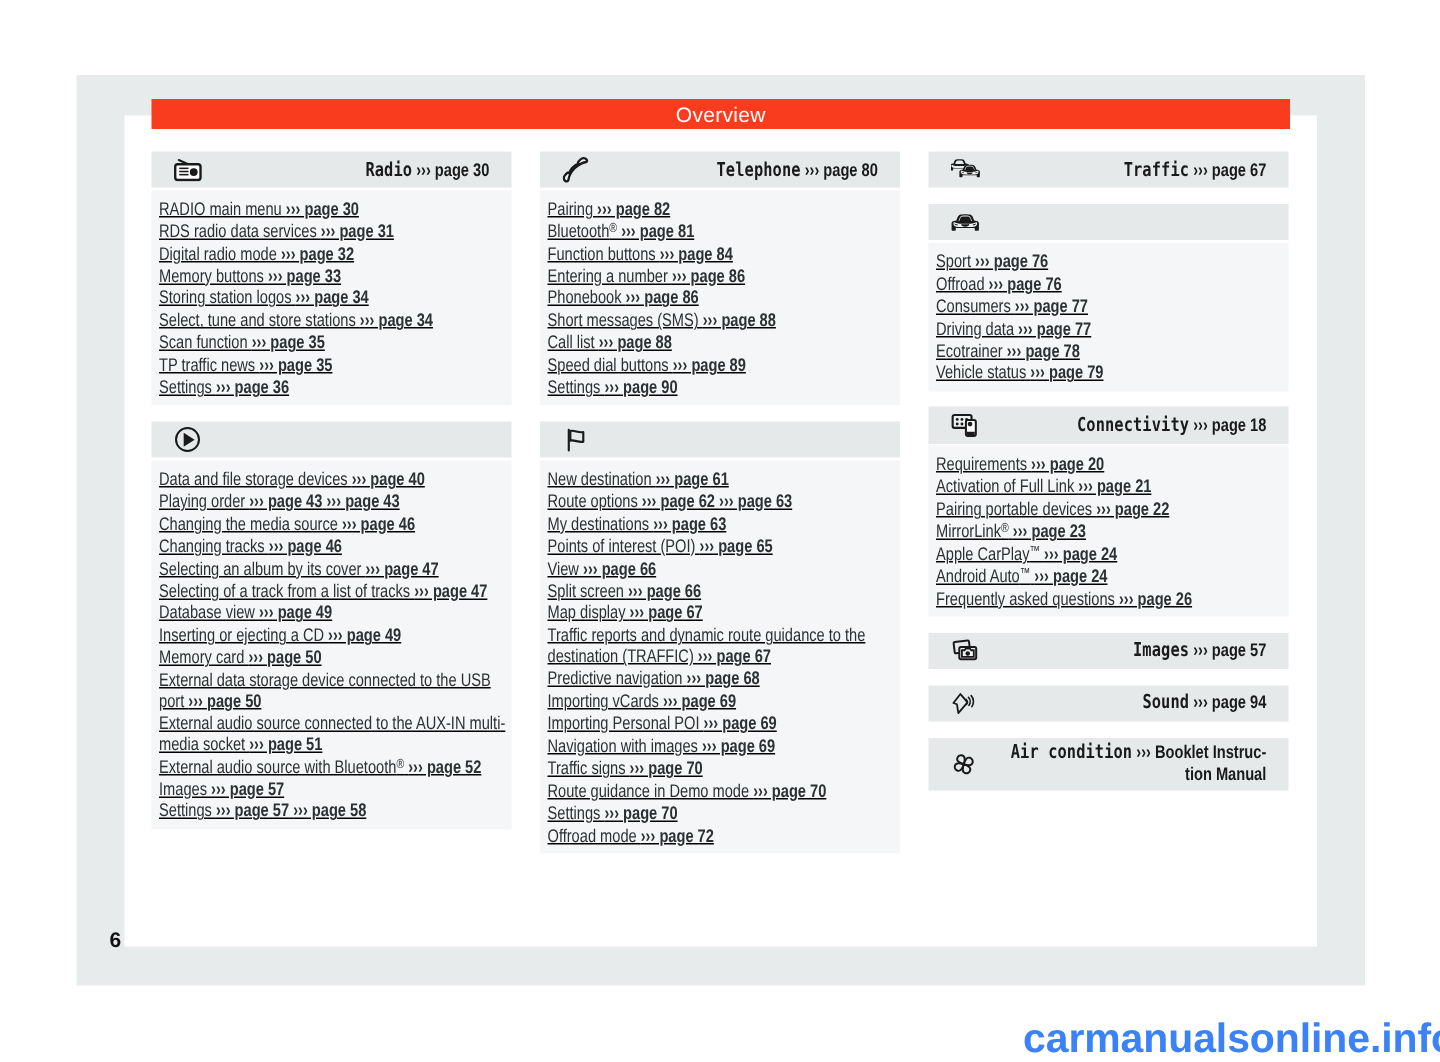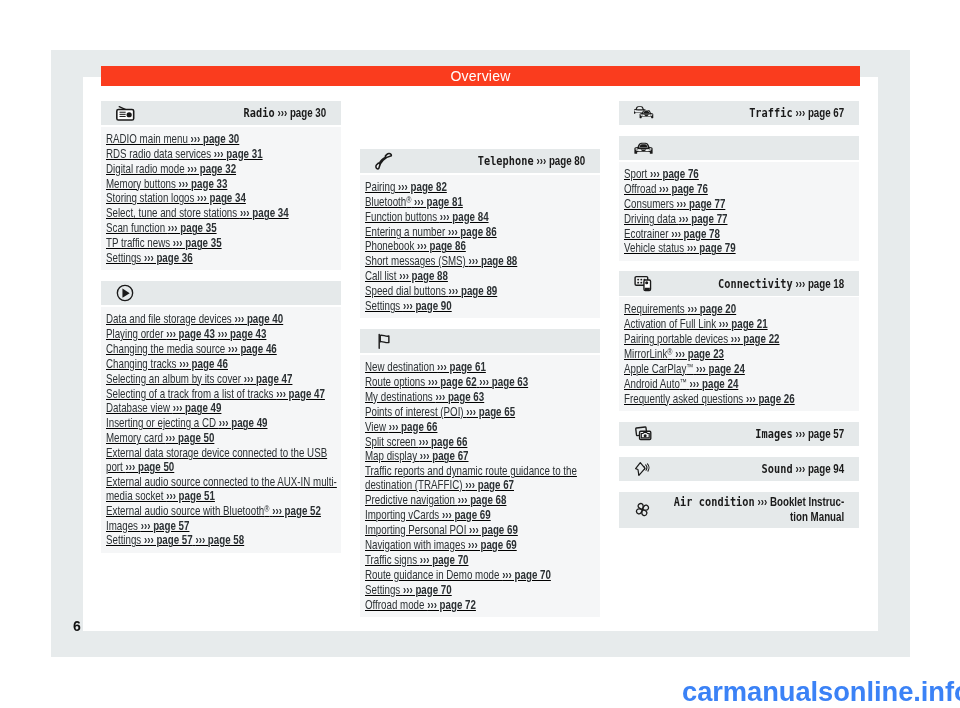--- a/index.html
+++ b/index.html
@@ -7,21 +7,21 @@
   body{width:960px;height:708px;background:#ffffff;font-family:"Liberation Sans",sans-serif;overflow:hidden;}
   #page{position:absolute;left:0;top:0;width:960px;height:708px;}
   .grey-sheet{position:absolute;left:51px;top:50px;width:859px;height:607px;background:#e7ebec;}
   .white-sheet{position:absolute;left:83px;top:77px;width:795px;height:554px;background:#ffffff;}
   .redbar{position:absolute;left:101px;top:66px;width:759px;height:20px;background:#fa3c1e;color:#fff;
           font-size:14px;line-height:20px;text-align:center;letter-spacing:.2px;}
   .pagenum{position:absolute;left:73px;top:618px;font-size:14px;font-weight:bold;color:#111111;font-family:"Liberation Sans",sans-serif;}
   .watermark{position:absolute;left:682px;top:676px;font-size:27.3px;color:#3b82f6;letter-spacing:-0.05px;font-family:"Liberation Sans",sans-serif;font-weight:bold;}
   .cols{position:absolute;left:101px;top:101px;width:759px;}
   .col{position:absolute;top:0;width:240px;}
-  .col1{left:0;} .col2{left:259px;margin-top:48px;} .col3{left:518px;}
+  .col1{left:0;} .col2{left:259px;} .col3{left:518px;}
   .sect{margin-bottom:10.9px;}
   .shead{background:#e5e9ea;display:flex;align-items:center;min-height:24.2px;margin-bottom:1.4px;padding:2.5px 0;box-sizing:border-box;}
   .sicon{width:54px;display:flex;justify-content:flex-start;align-items:center;flex:0 0 54px;padding-left:15px;box-sizing:border-box;}
   .stitlebox{flex:1 1 auto;text-align:right;}
   .stitle{width:214px;hyphens:auto;-webkit-hyphens:auto;transform:scaleX(0.80);transform-origin:left top;
           font-family:"Liberation Sans",sans-serif;font-size:12.2px;font-weight:bold;
           line-height:15px;color:#1a1a1a;}
   .kw{font-family:"DejaVu Sans Mono",monospace;font-weight:bold;font-size:12.8px;letter-spacing:0.08px;}
   .sbody{background:#f5f6f7;padding:6.2px 0 3.2px 5px;text-decoration:underline;}
   .lnwrap{width:293px;transform:scaleX(0.80);transform-origin:left top;}

